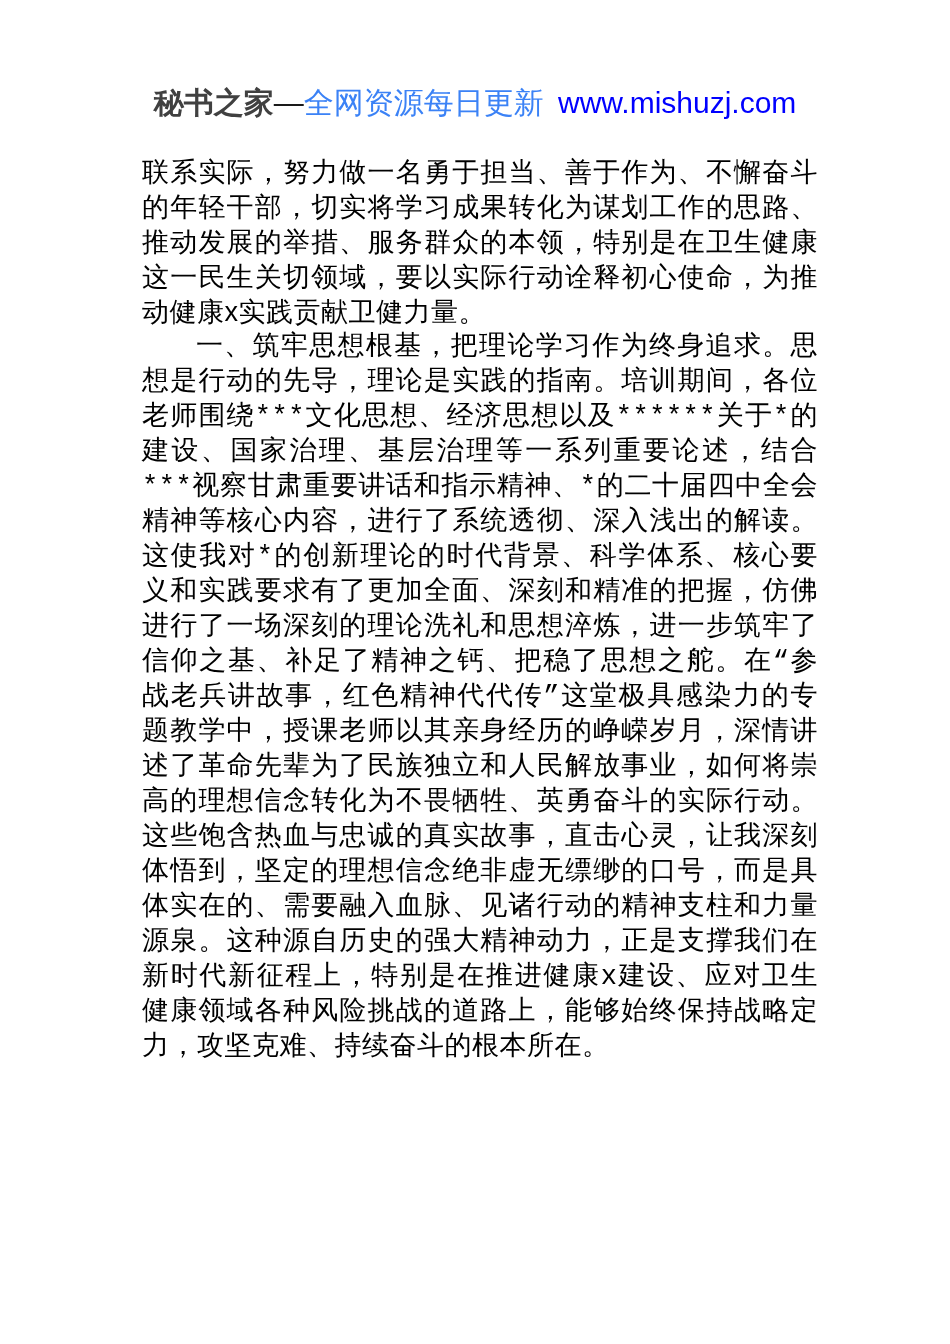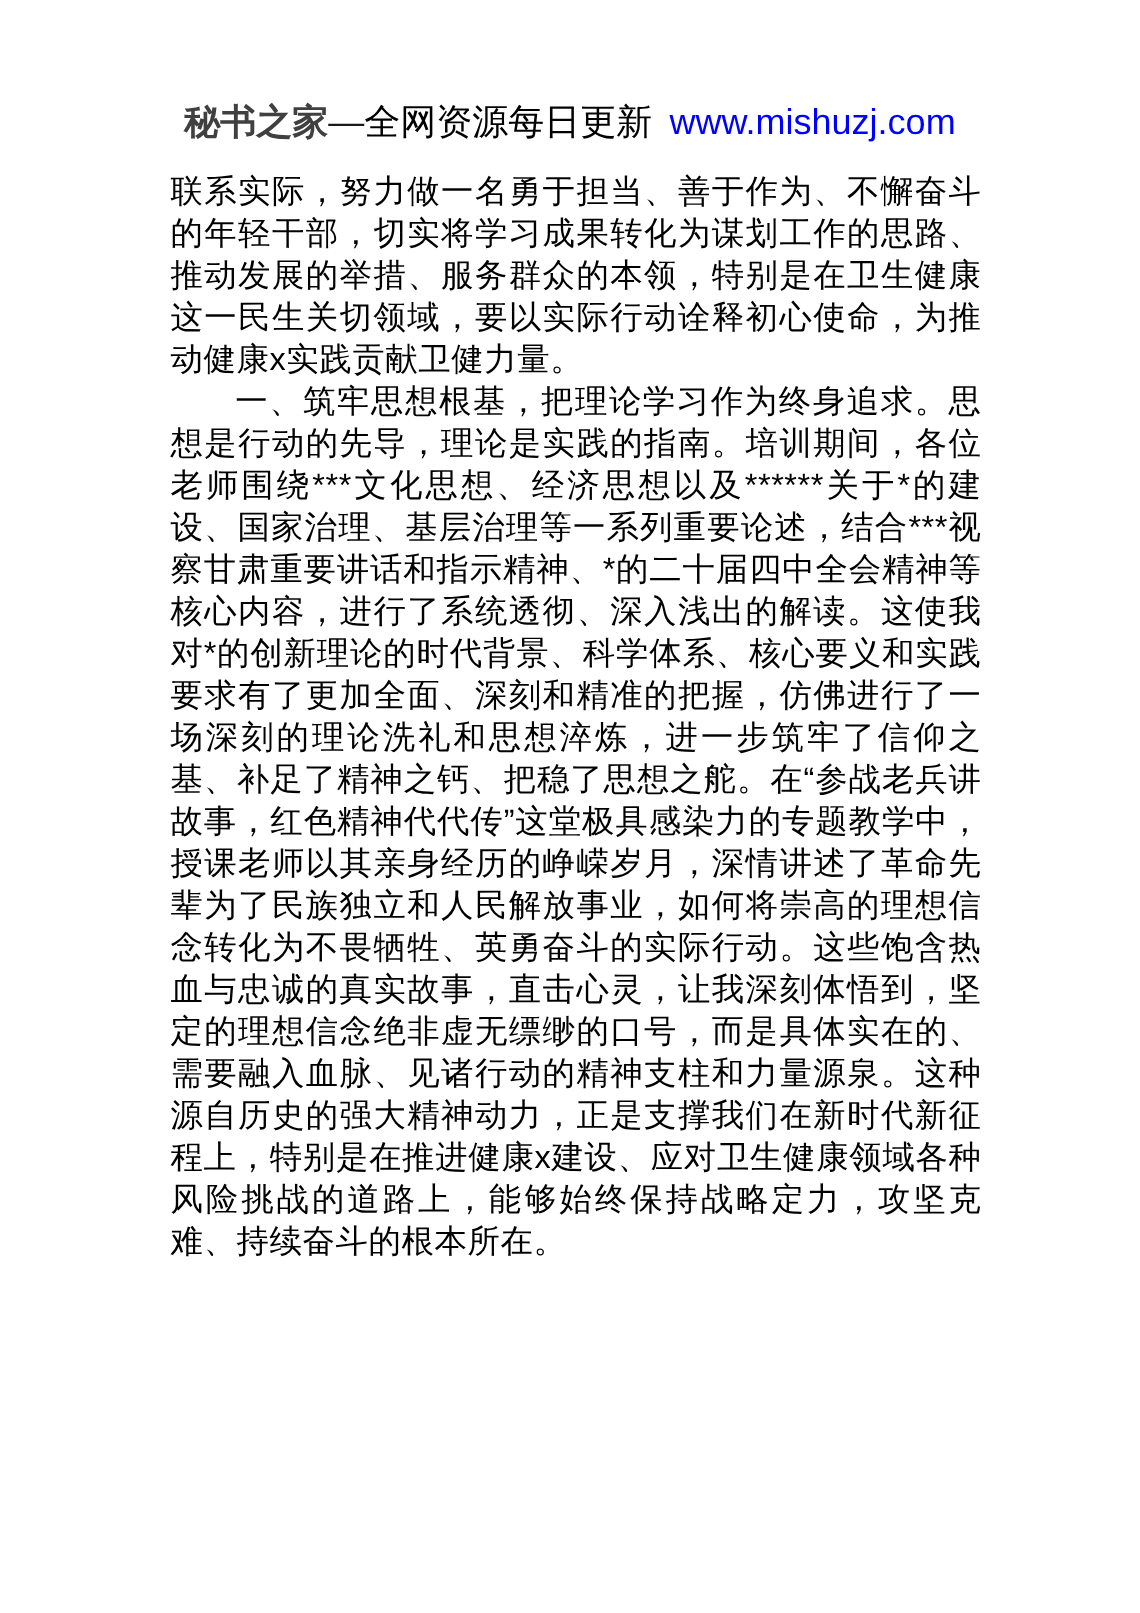--- a/index.html
+++ b/index.html
@@ -28,42 +28,43 @@
   }
   .separator, .tagline {
     color: #1a1a1a;
     font-weight: normal;
   }
   .url {
     text-decoration: none;
     font-weight: normal;
   }
   .doc-body {
-    margin: 20px 132px 0 142px;
+    margin: 33px 132px 0 142px;
     font-size: 27px;
     line-height: 35px;
     text-align: justify;
     text-justify: inter-character;
     letter-spacing: 0.5px;
   }
   .doc-body p {
     margin: 0;
     padding: 0;
   }
   .doc-body p.indented {
     text-indent: 2em;
+    font-family: Liberation Mono, monospace;
   }
 </style>
 </head>
 <body>
 
 <div class="page">
 
   <div class="doc-header">
-    <span class="brand" style="color: #404040;">秘书之家</span><span class="separator" style="color: rgb(26, 26, 26);">—</span><span class="tagline" style="color: #000000;">全网资源每日更新</span><span>  </span><span class="url" style="color: rgb(0, 0, 255);">www.mishuzj.com</span>
+    <span class="brand" style="color: #404040;">秘书之家</span><span class="separator" style="color: rgb(26, 26, 26);">—</span><span class="tagline" style="color: #3b82f6;">全网资源每日更新</span><span>  </span><span class="url" style="color: rgb(0, 0, 255);">www.mishuzj.com</span>
   </div>
 
   <div class="doc-body">
     <p>联系实际，努力做一名勇于担当、善于作为、不懈奋斗的年轻干部，切实将学习成果转化为谋划工作的思路、推动发展的举措、服务群众的本领，特别是在卫生健康这一民生关切领域，要以实际行动诠释初心使命，为推动健康x实践贡献卫健力量。</p>
     <p class="indented">一、筑牢思想根基，把理论学习作为终身追求。思想是行动的先导，理论是实践的指南。培训期间，各位老师围绕***文化思想、经济思想以及******关于*的建设、国家治理、基层治理等一系列重要论述，结合***视察甘肃重要讲话和指示精神、*的二十届四中全会精神等核心内容，进行了系统透彻、深入浅出的解读。这使我对*的创新理论的时代背景、科学体系、核心要义和实践要求有了更加全面、深刻和精准的把握，仿佛进行了一场深刻的理论洗礼和思想淬炼，进一步筑牢了信仰之基、补足了精神之钙、把稳了思想之舵。在“参战老兵讲故事，红色精神代代传”这堂极具感染力的专题教学中，授课老师以其亲身经历的峥嵘岁月，深情讲述了革命先辈为了民族独立和人民解放事业，如何将崇高的理想信念转化为不畏牺牲、英勇奋斗的实际行动。这些饱含热血与忠诚的真实故事，直击心灵，让我深刻体悟到，坚定的理想信念绝非虚无缥缈的口号，而是具体实在的、需要融入血脉、见诸行动的精神支柱和力量源泉。这种源自历史的强大精神动力，正是支撑我们在新时代新征程上，特别是在推进健康x建设、应对卫生健康领域各种风险挑战的道路上，能够始终保持战略定力，攻坚克难、持续奋斗的根本所在。</p>
   </div>
 
 </div>
 
 </body></html>

